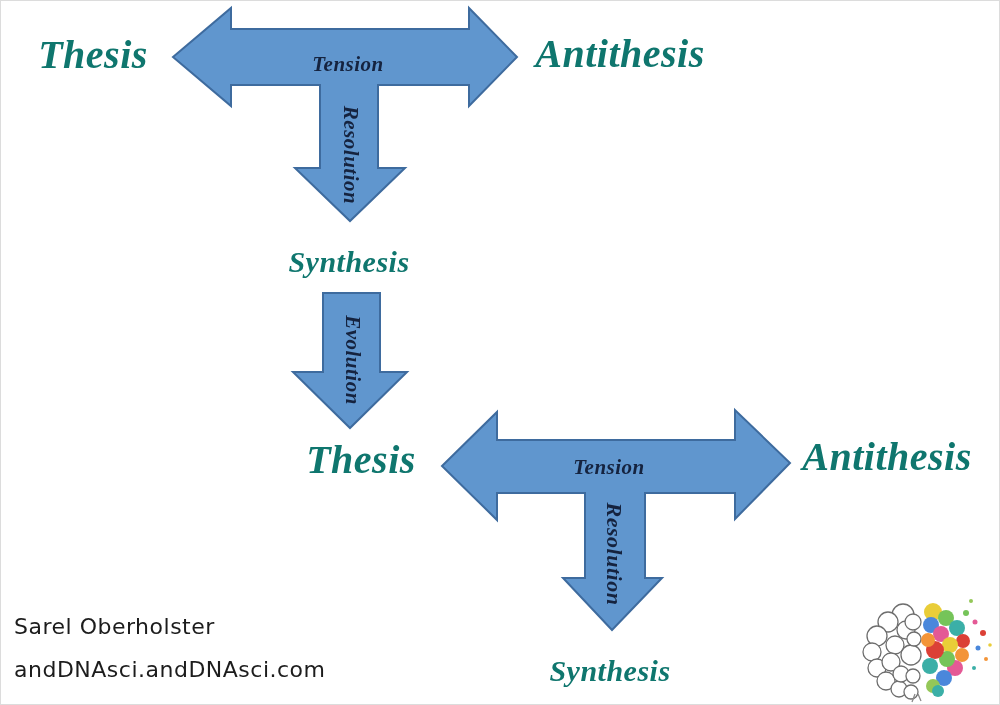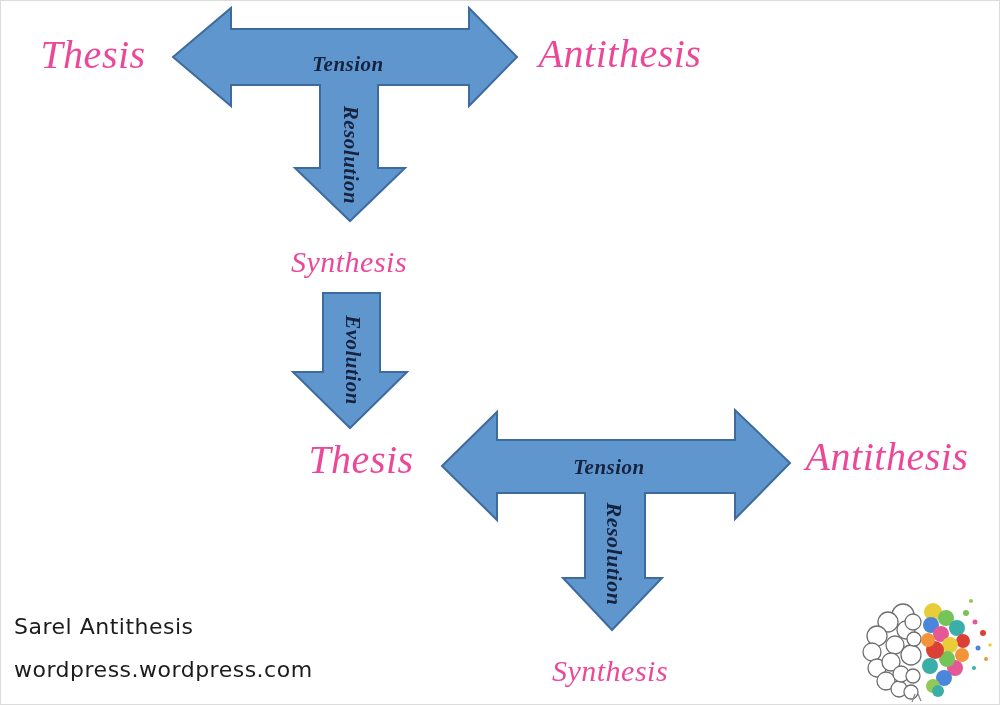--- a/index.html
+++ b/index.html
@@ -5,21 +5,21 @@
   html,body{margin:0;padding:0;background:#ffffff;}
   .stage{
     position:relative;width:1000px;height:705px;background:#ffffff;
     overflow:hidden;box-shadow:inset 0 0 0 1px #dcdcdc;
     font-family:"Liberation Serif", serif;
   }
   .layer{position:absolute;left:0;top:0;}
   .word{
     position:absolute;transform:translate(-50%,-50%);
     font-family:"Liberation Serif", serif;
-    font-style:italic;font-weight:normal;color:#ec4899;
+    font-style:italic;font-weight:bold;color:#0f766e;
     white-space:nowrap;line-height:1;
   }
   .word.big{font-size:40px;letter-spacing:0.5px;}
   .word.bigger{font-size:30px;letter-spacing:0.5px;}
   .arrow-label{
     position:absolute;transform:translate(-50%,-50%);
     font-family:"Liberation Serif", serif;
     font-style:italic;font-weight:bold;color:#15233f;
     font-size:21px;white-space:nowrap;line-height:1;letter-spacing:0.5px;
   }
@@ -98,16 +98,16 @@
   <div class="word bigger" style="left:349px; top:262px;">Synthesis</div>
 
   <div class="arrow-label vert" style="left:352px; top:360px;">Evolution</div>
 
   <div class="word big" style="left:361px; top:460px;">Thesis</div>
   <div class="word big" style="left:887px; top:457px;">Antithesis</div>
   <div class="arrow-label" style="left:609px; top:467px;">Tension</div>
   <div class="arrow-label vert" style="left:614px; top:554px; font-size:22px;">Resolution</div>
   <div class="word bigger" style="left:610px; top:671px;">Synthesis</div>
 
-  <div class="credit" style="top:616px;">Sarel Antithesis</div>
-  <div class="credit" style="top:659px;">wordpress.wordpress.com</div>
+  <div class="credit" style="top:616px;">Sarel Oberholster</div>
+  <div class="credit" style="top:659px;">andDNAsci.andDNAsci.com</div>
 
 </div>
 
 </body></html>

